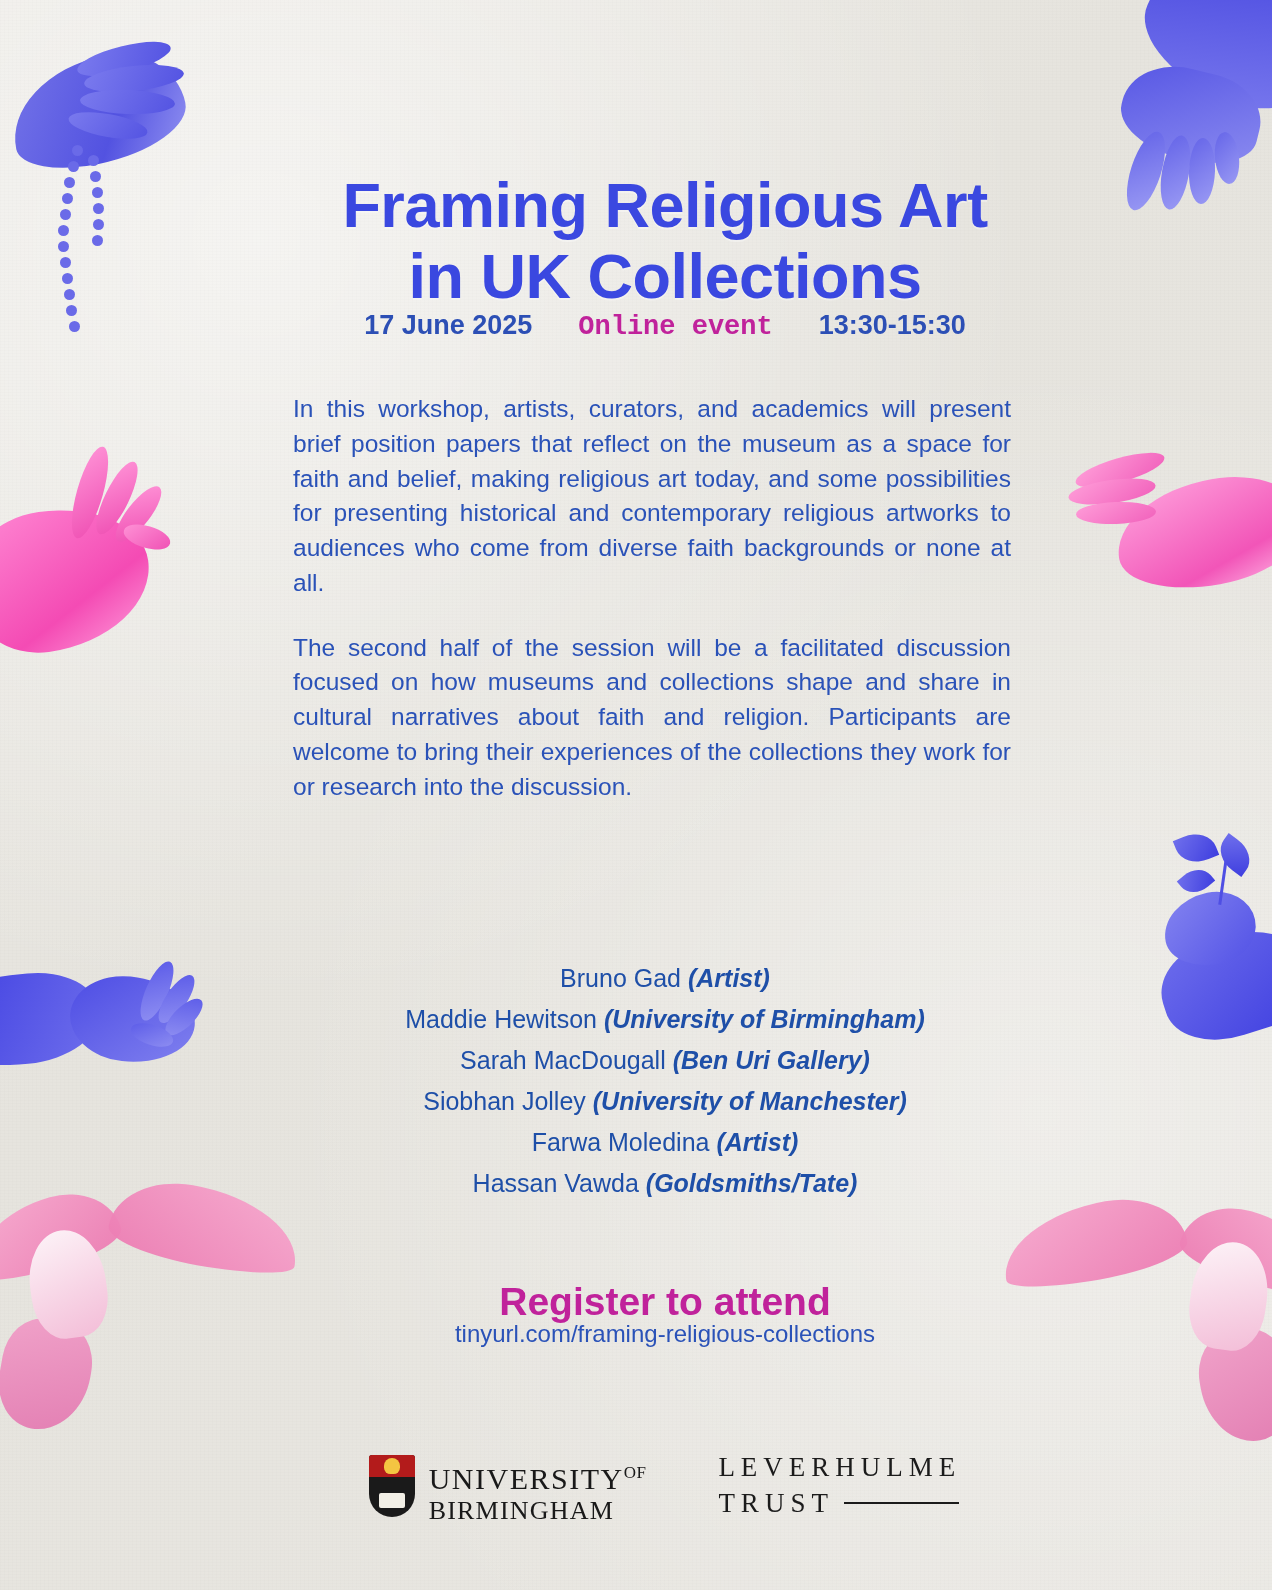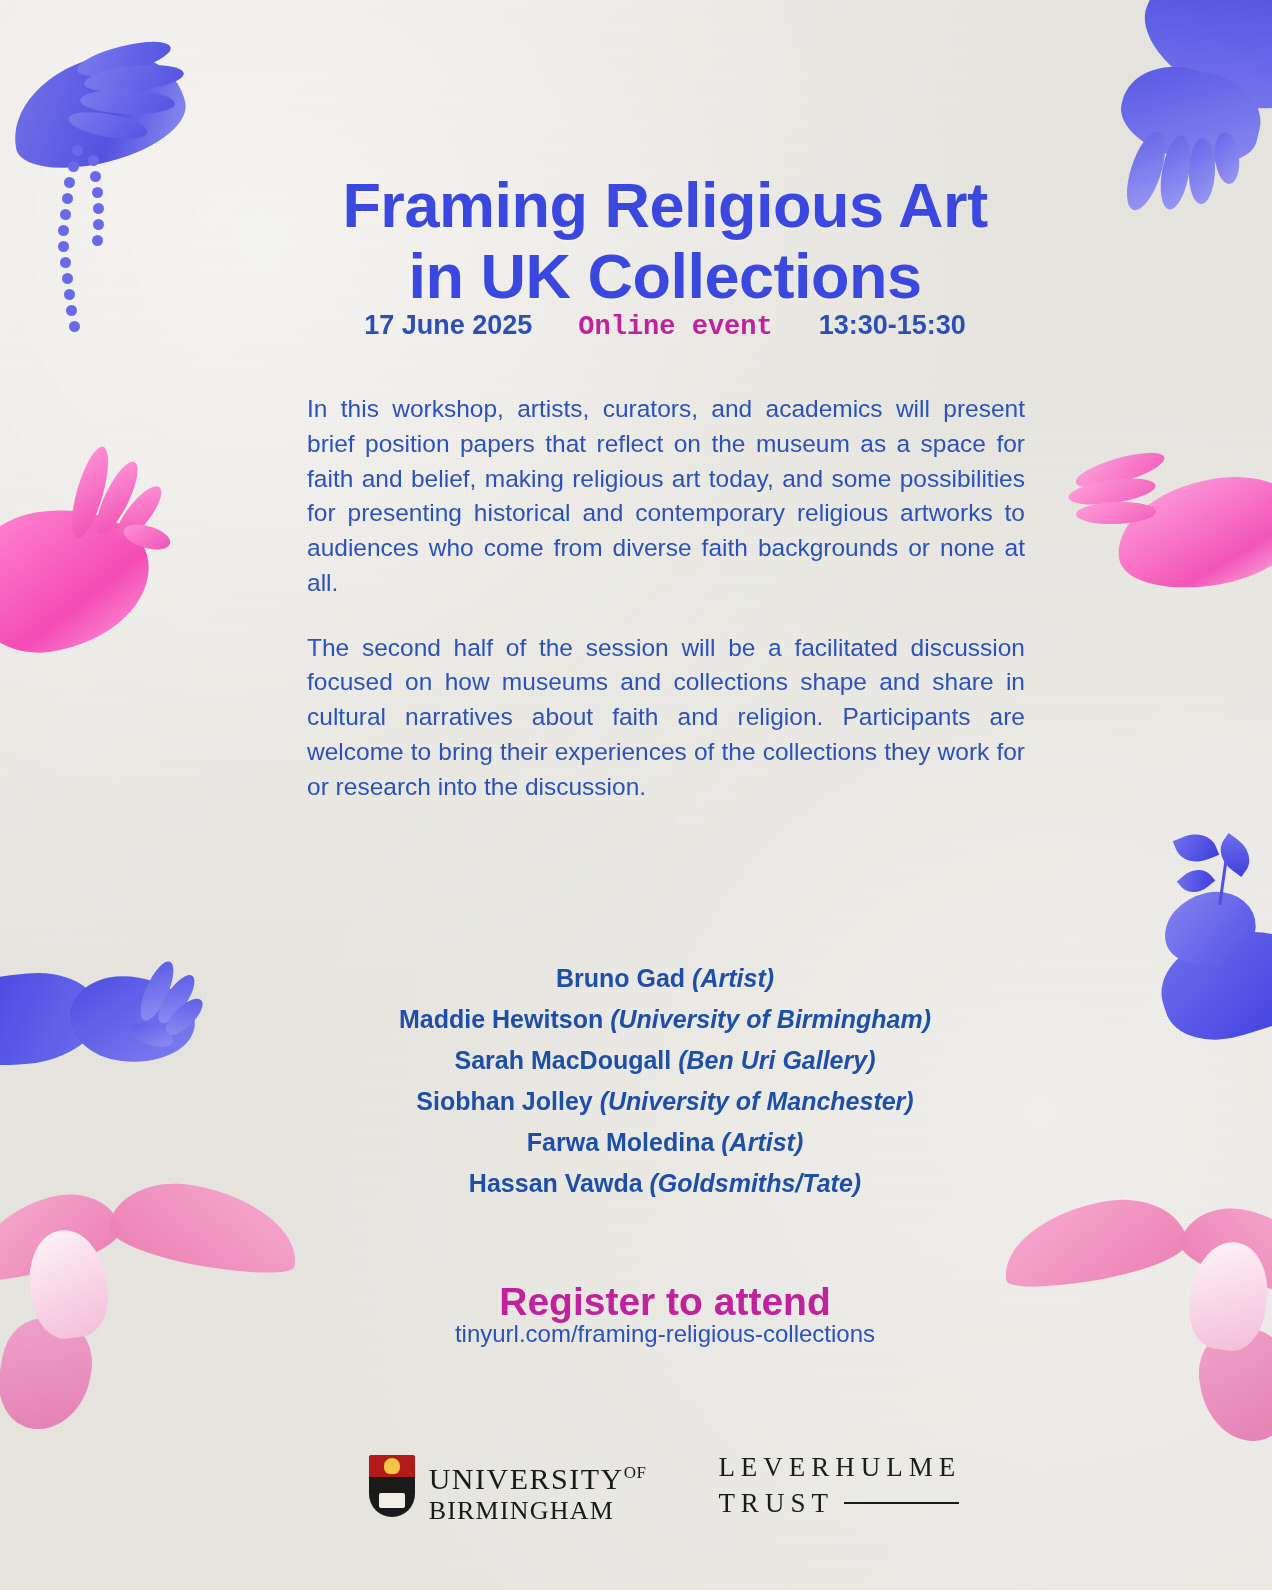--- a/index.html
+++ b/index.html
@@ -68,21 +68,21 @@
     font-weight: bold;
   }
   .meta span { display: inline-block; vertical-align: baseline; }
   .meta .date { color: #2c4fb5; }
   .meta .mode { color: #c0229b; margin: 0 46px; font-family: Liberation Mono, monospace; }
   .meta .time { color: #2c4fb5; }
 
   .body-copy {
     position: absolute;
     top: 392px;
-    left: 278px;
+    left: 264px;
     width: 718px;
     color: #2a52b8;
     font-size: 24.5px;
     line-height: 1.42;
     text-align: justify;
   }
   .body-copy p { margin: 0 0 30px 0; }
   .body-copy p:last-child { margin-bottom: 0; }
 
   .speakers-heading {
@@ -99,21 +99,21 @@
   .speakers-list {
     position: absolute;
     top: 958px;
     left: 0;
     width: 1272px;
     text-align: center;
     color: #1e4fa8;
     font-size: 25px;
     line-height: 41px;
   }
-  .speaker-name { font-weight: bold; }
+  .speaker-name { font-weight: normal; }
   .speaker-affil { font-weight: bold; font-style: italic; }
 
   .register-heading {
     position: absolute;
     top: 1248px;
     left: 0;
     width: 1272px;
     text-align: center;
     font-size: 39px;
     font-weight: bold;

